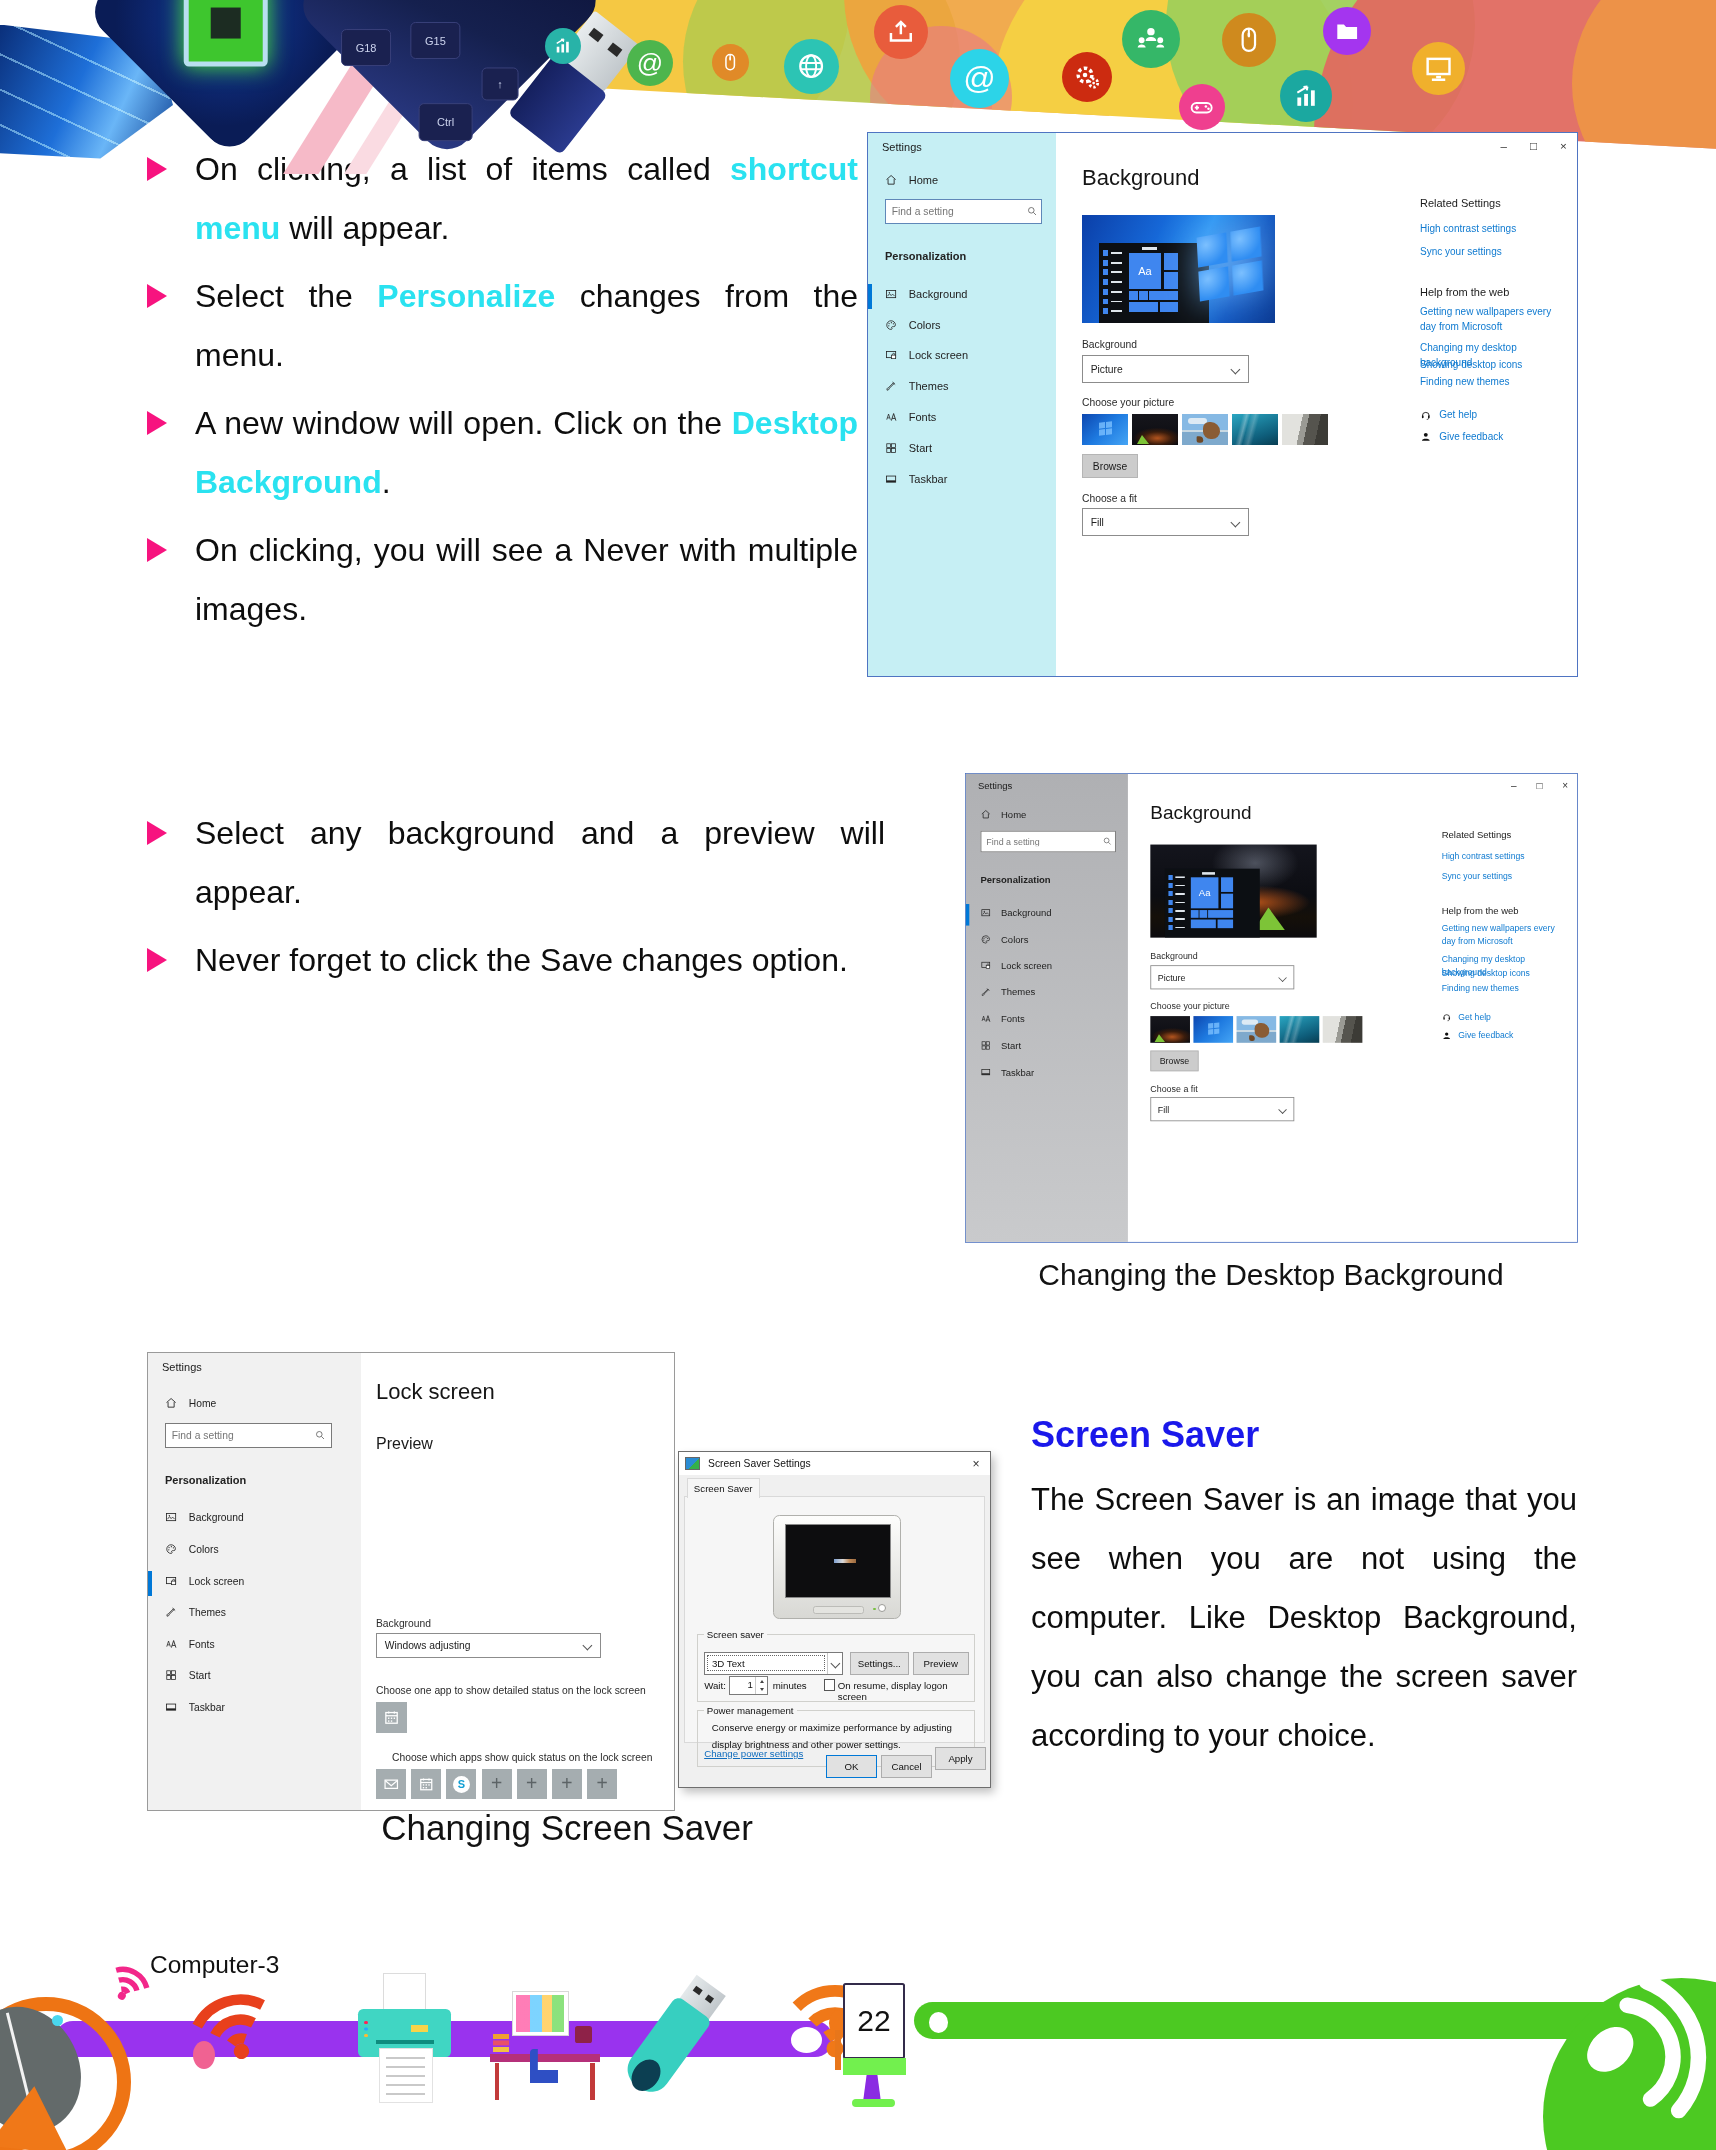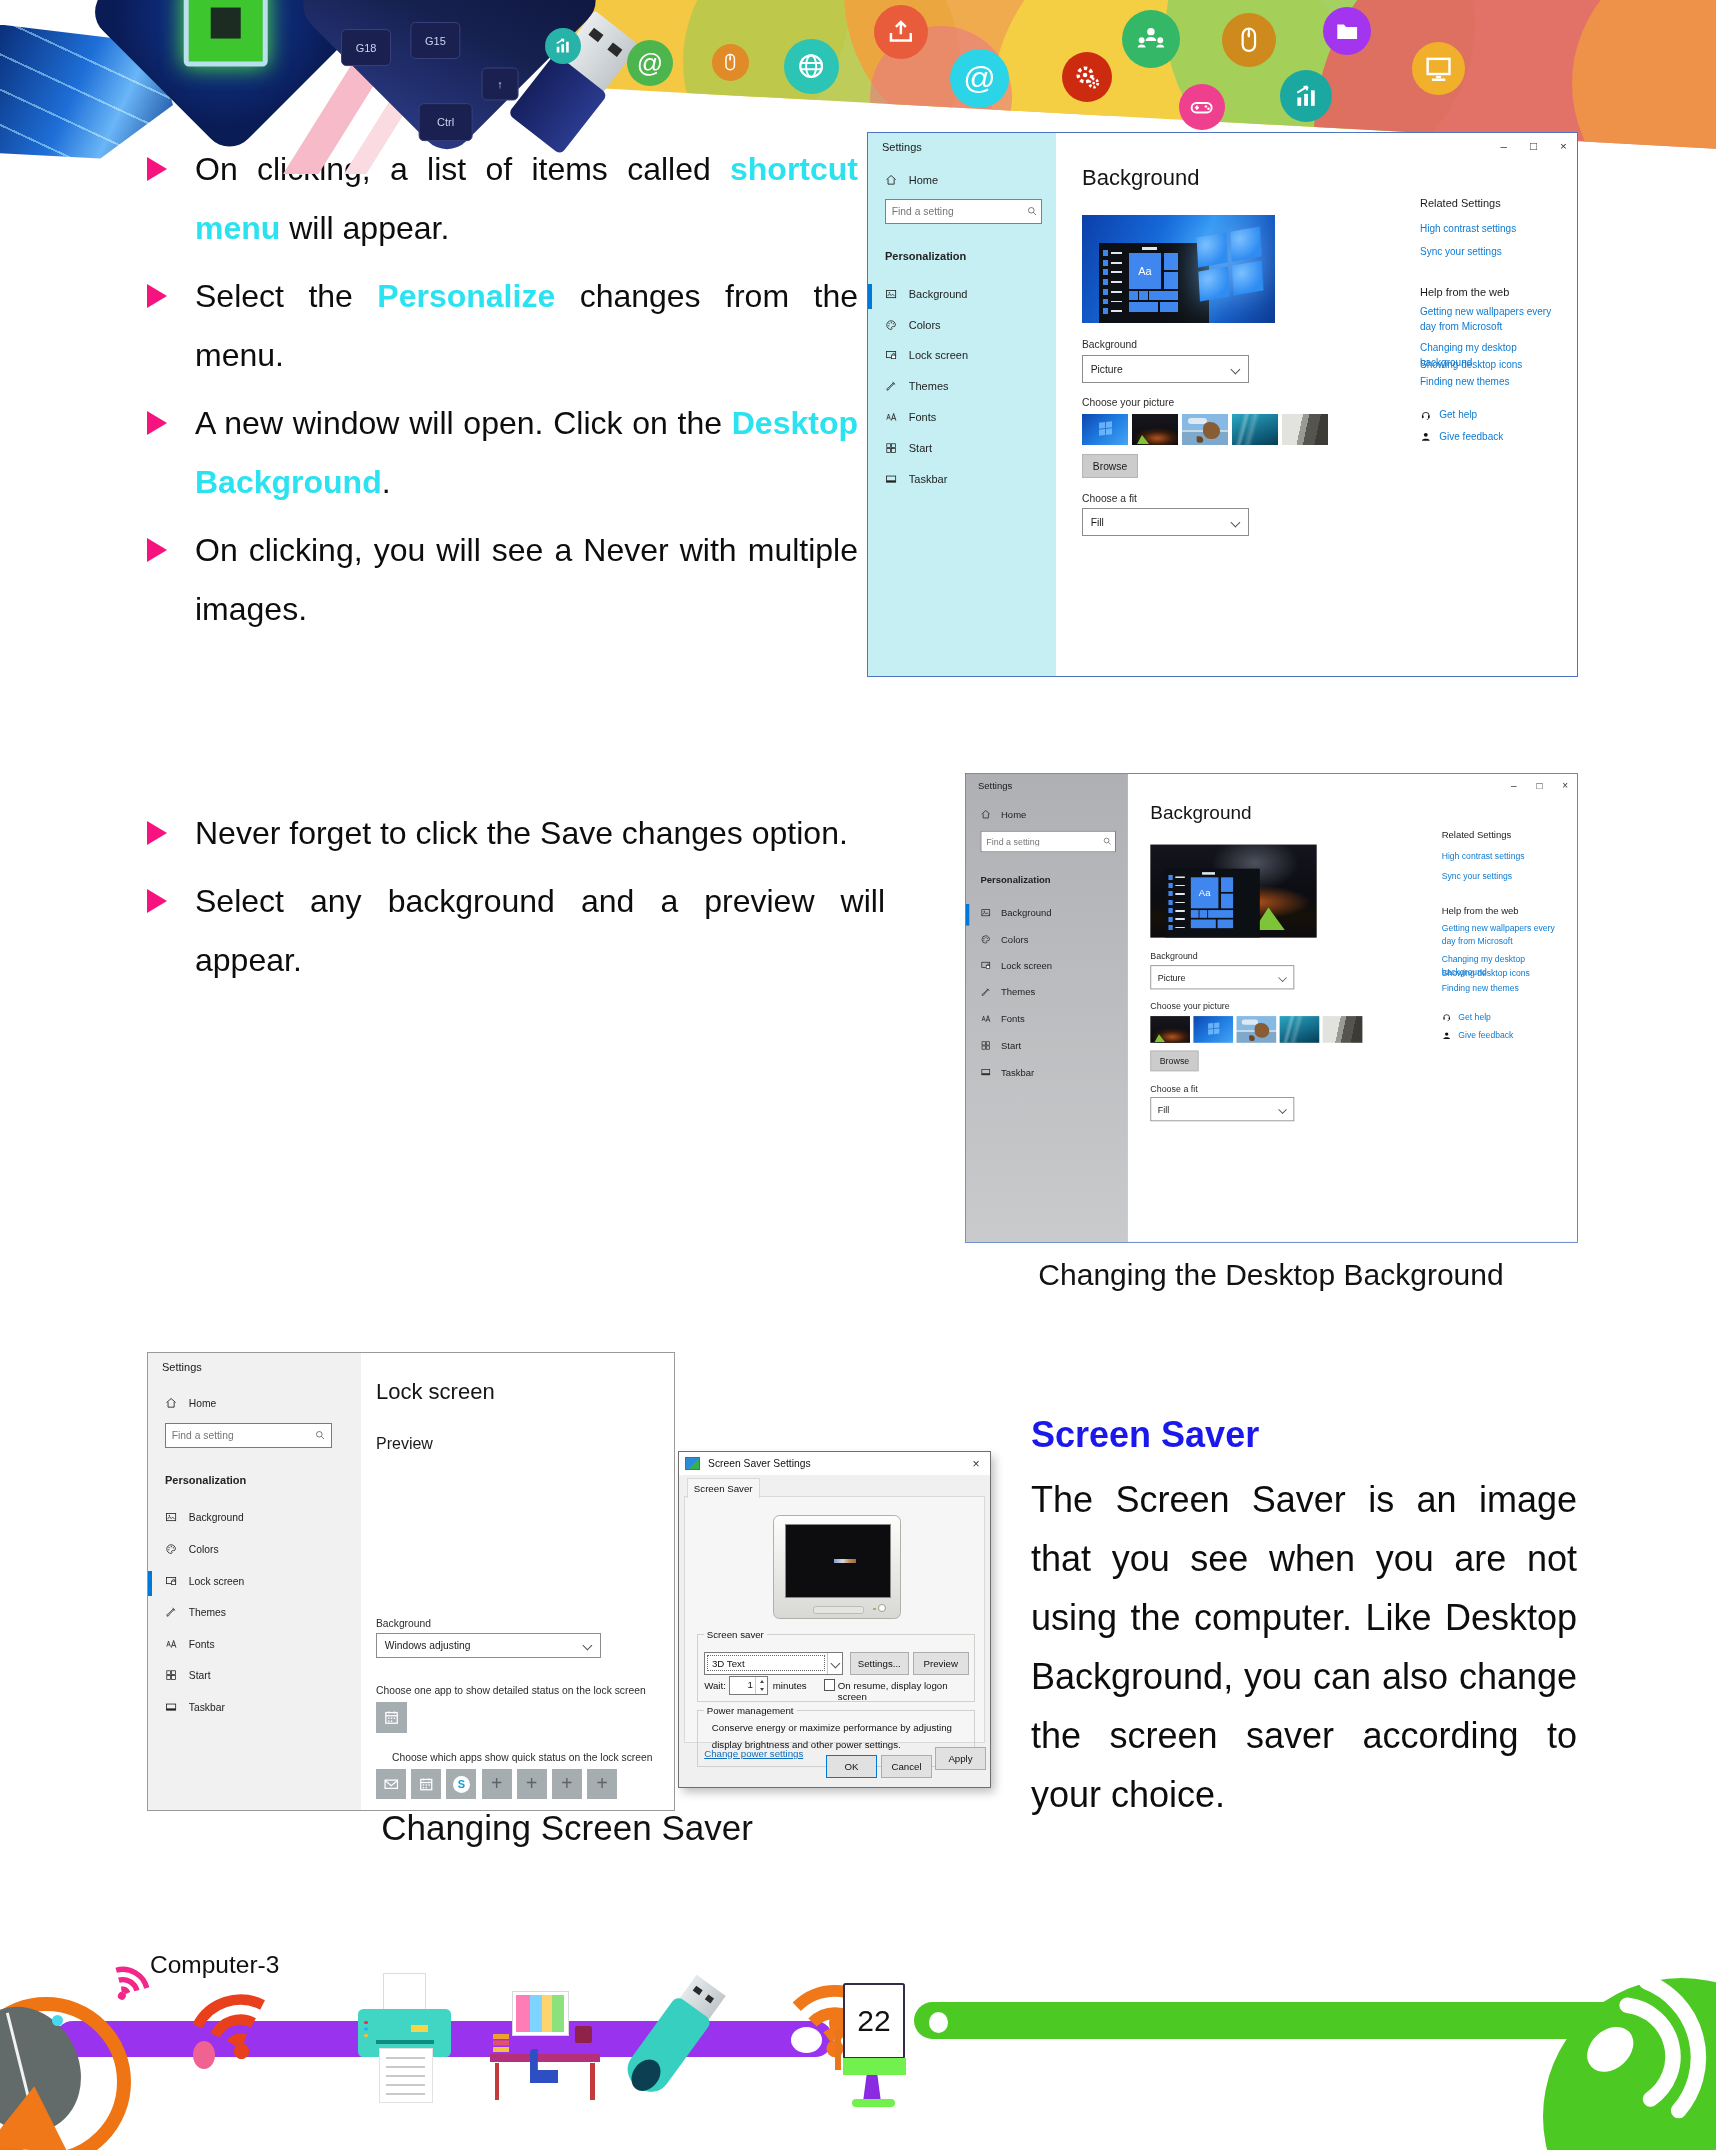--- a/index.html
+++ b/index.html
@@ -135,21 +135,21 @@
   .spin .v{flex:1;text-align:right;padding:1.9px 2.6px 0 0;}
   .spin .ar{width:10.3px;border-left:0.6px solid #ccc;display:flex;flex-direction:column;}
   .spin .ar div{flex:1;display:flex;align-items:center;justify-content:center;}
   .tri-u{width:0;height:0;border-left:2.6px solid transparent;border-right:2.6px solid transparent;border-bottom:3.2px solid #444;}
   .tri-d{width:0;height:0;border-left:2.6px solid transparent;border-right:2.6px solid transparent;border-top:3.2px solid #444;}
   .cbx{position:absolute;left:126px;top:44px;width:9.7px;height:9.7px;background:#fff;border:0.6px solid #555;}
   .link{color:#0f6cbd;text-decoration:underline;cursor:pointer;}
   
   .caption{position:absolute;text-align:center;color:#121212;font-weight:500;}
   #ssHead{left:1031px;top:1414px;font-size:36px;font-weight:bold;color:#1a18ea;}
-  #ssBody{left:1031px;top:1470px;width:546px;font-size:36px;line-height:59px;text-align:justify;color:#0d0d0d;}
+  #ssBody{left:1031px;top:1470px;width:546px;font-size:31px;line-height:59px;text-align:justify;color:#0d0d0d;}
   
   .pbar{left:55px;top:2021px;width:778px;height:36px;background:#9933ee;border-radius:18px;z-index:1;}
   .gbar{left:914px;top:2002px;width:709px;height:37px;background:#4cc922;border-radius:18.7px;z-index:1;}
   .hole{position:absolute;border-radius:50%;background:#fff;z-index:2;}
   .fico{position:absolute;z-index:3;}
   #sign{left:843px;top:1983px;width:58px;height:72px;background:#fff;border:2.6px solid #332b4a;border-radius:2.6px;display:flex;align-items:center;justify-content:center;font-size:30px;color:#111;z-index:3;}
   #signg{left:843px;top:2058px;width:63px;height:17px;background:#72f04e;z-index:3;}
   #signstem{left:863px;top:2075px;width:18px;height:27px;background:#8a2be2;clip-path:polygon(20% 0,80% 0,100% 100%,0 100%);z-index:3;}
   #signbase{left:852px;top:2099px;width:43px;height:7.7px;background:#72f04e;border-radius:3.9px;z-index:3;}
 </style>
@@ -537,22 +537,22 @@
     <div class="hfrow" style="top:298px;">
         <svg viewBox="0 0 18 18" width="11.6" height="11.6">
           <use href="#sy-person"></use>
         </svg>
         <span>Give feedback</span>
       </div>
   </div>
 </div>
 
 <div class="blist" style="left:147px;top:804px;width:738px;">
+  <div class="bitem"><span class="tri"></span><span>Select any background and a preview will appear.</span></div>
   <div class="bitem"><span class="tri"></span><span>Never forget to click the Save changes option.</span></div>
-  <div class="bitem"><span class="tri"></span><span>Select any background and a preview will appear.</span></div>
 </div>
 
 <div class="swin s2" style="left:965px;top:773px;transform:scale(0.862);transform-origin:top left;">
   <div class="sb"></div>
   <span class="wtitle">Settings</span>
   <div class="chrome">
     <span>–</span><span>□</span><span>×</span>
   </div>
   <div class="hrow">
       <svg viewBox="0 0 19 19" width="12.2" height="12.2">

